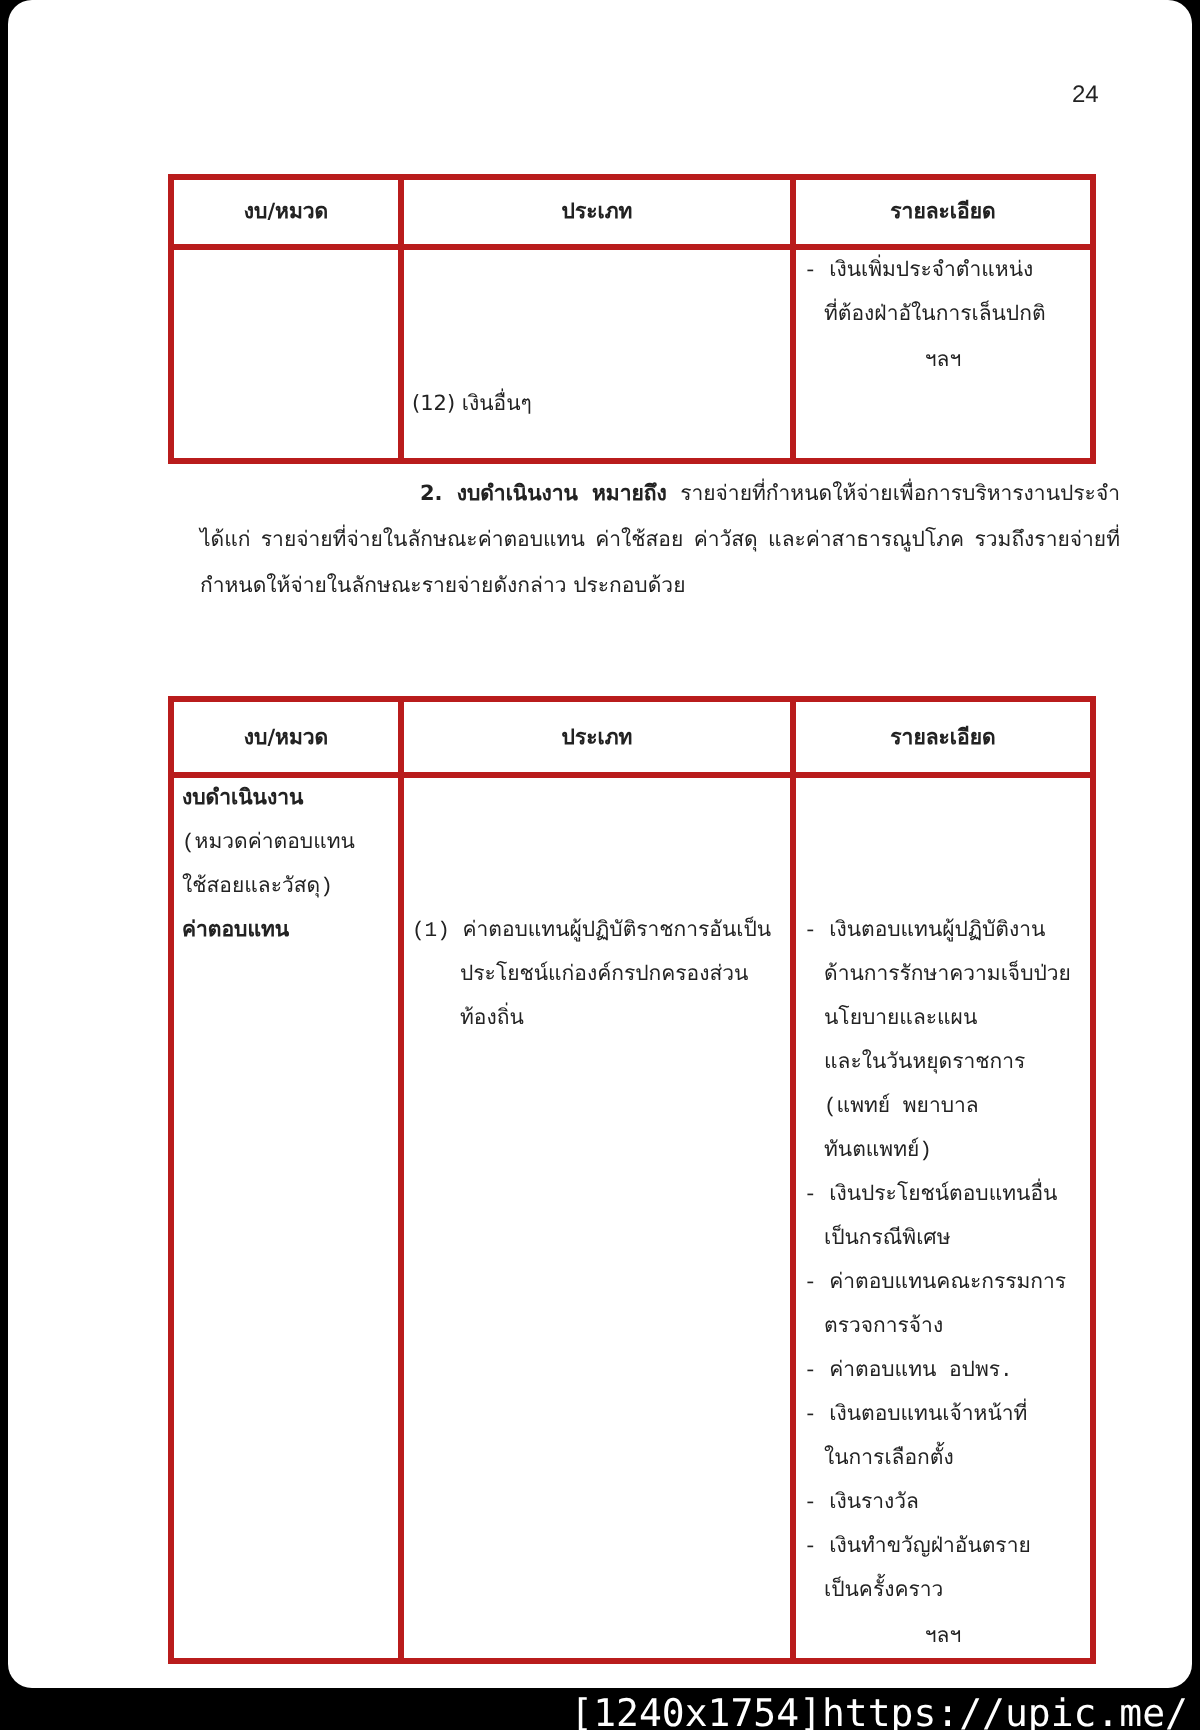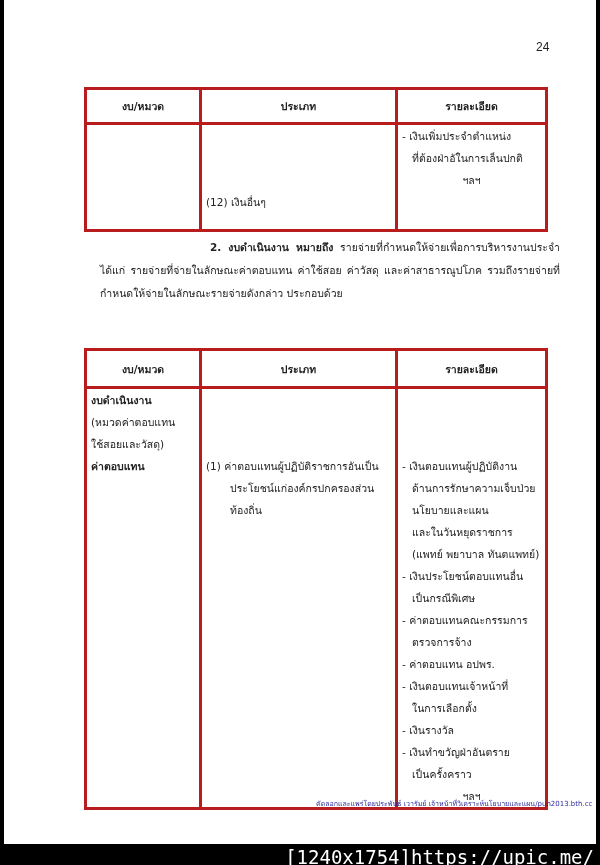--- a/index.html
+++ b/index.html
@@ -1,42 +1,42 @@
 <!DOCTYPE html>
 <html><head>
   <meta charset="utf-8">
   <style>
     html, body { margin: 0; padding: 0; }
     body {
       width: 600px; height: 865px; background: #000; position: relative; overflow: hidden;
       font-family: "DejaVu Sans", sans-serif;
     }
     .page {
-      position: absolute; left: 4px; top: 0; width: 592px; height: 844px; background: #fff;
+      position: absolute; left: 4px; top: 0; width: 592px; height: 844px; background: #fff; border-radius: 12px;
     }
     .page-number {
       position: absolute; left: 532px; top: 40px; font-size: 12px; color: #222;
       font-family: "Liberation Sans", sans-serif;
     }
     table.doc {
       position: absolute; border-collapse: collapse; table-layout: fixed;
       font-size: 10.5px; color: #222; line-height: 22px;
     }
     table.doc th, table.doc td { border: 3px solid #b91c1c; vertical-align: top; padding: 0 4px; }
     table.doc th { font-weight: bold; text-align: center; vertical-align: middle; }
     .t1 { left: 80px; top: 87px; width: 461px; }
     .t1 thead th { height: 32px; }
     .t1 td.c1 { height: 104px; }
     .t2 { left: 80px; top: 348px; width: 461px; }
     .t2 thead th { height: 35px; }
     .t2 td.c1 { height: 396px; margin-left: 28px; }
     .col1 { width: 115px; } .col2 { width: 196px; } .col3 { width: 150px; }
     .bold { font-weight: bold; }
     .ind { padding-left: 10px; }
-    .detail-line { display: block; }
+    .detail-line { display: block; font-family: Liberation Mono, monospace; }
     .center { text-align: center; display: block; }
     .para {
       position: absolute; left: 84px; width: 460px; font-size: 10.5px; color: #222; line-height: 23px; margin-left: 12px;
     }
     .p1 { top: 236px; text-indent: 110px; text-align: justify; }
     .p2 { top: 306px; text-indent: 90px; }
     .footer-note {
       position: absolute; left: 312px; top: 798px; font-size: 7px; color: #2a2a9a;
     }
     .watermark {
@@ -126,16 +126,15 @@
           <span class="detail-line ind">ในการเลือกตั้ง</span>
           <span class="detail-line">- เงินรางวัล</span>
           <span class="detail-line">- เงินทำขวัญฝ่าอันตราย</span>
           <span class="detail-line ind">เป็นครั้งคราว</span>
           <span class="center">ฯลฯ</span>
         </td>
       </tr>
     </tbody>
   </table>
 
-  <div class="footer-note">คัดลอกและแพร่โดยประพันธ์ เวารัมย์ เจ้าหน้าที่วิเคราะห์นโยบายและแผน/pun2013.bth.cc</div>
 </div>
 
 <div class="watermark">[1240x1754]https://upic.me/</div>
 
 </body></html>

